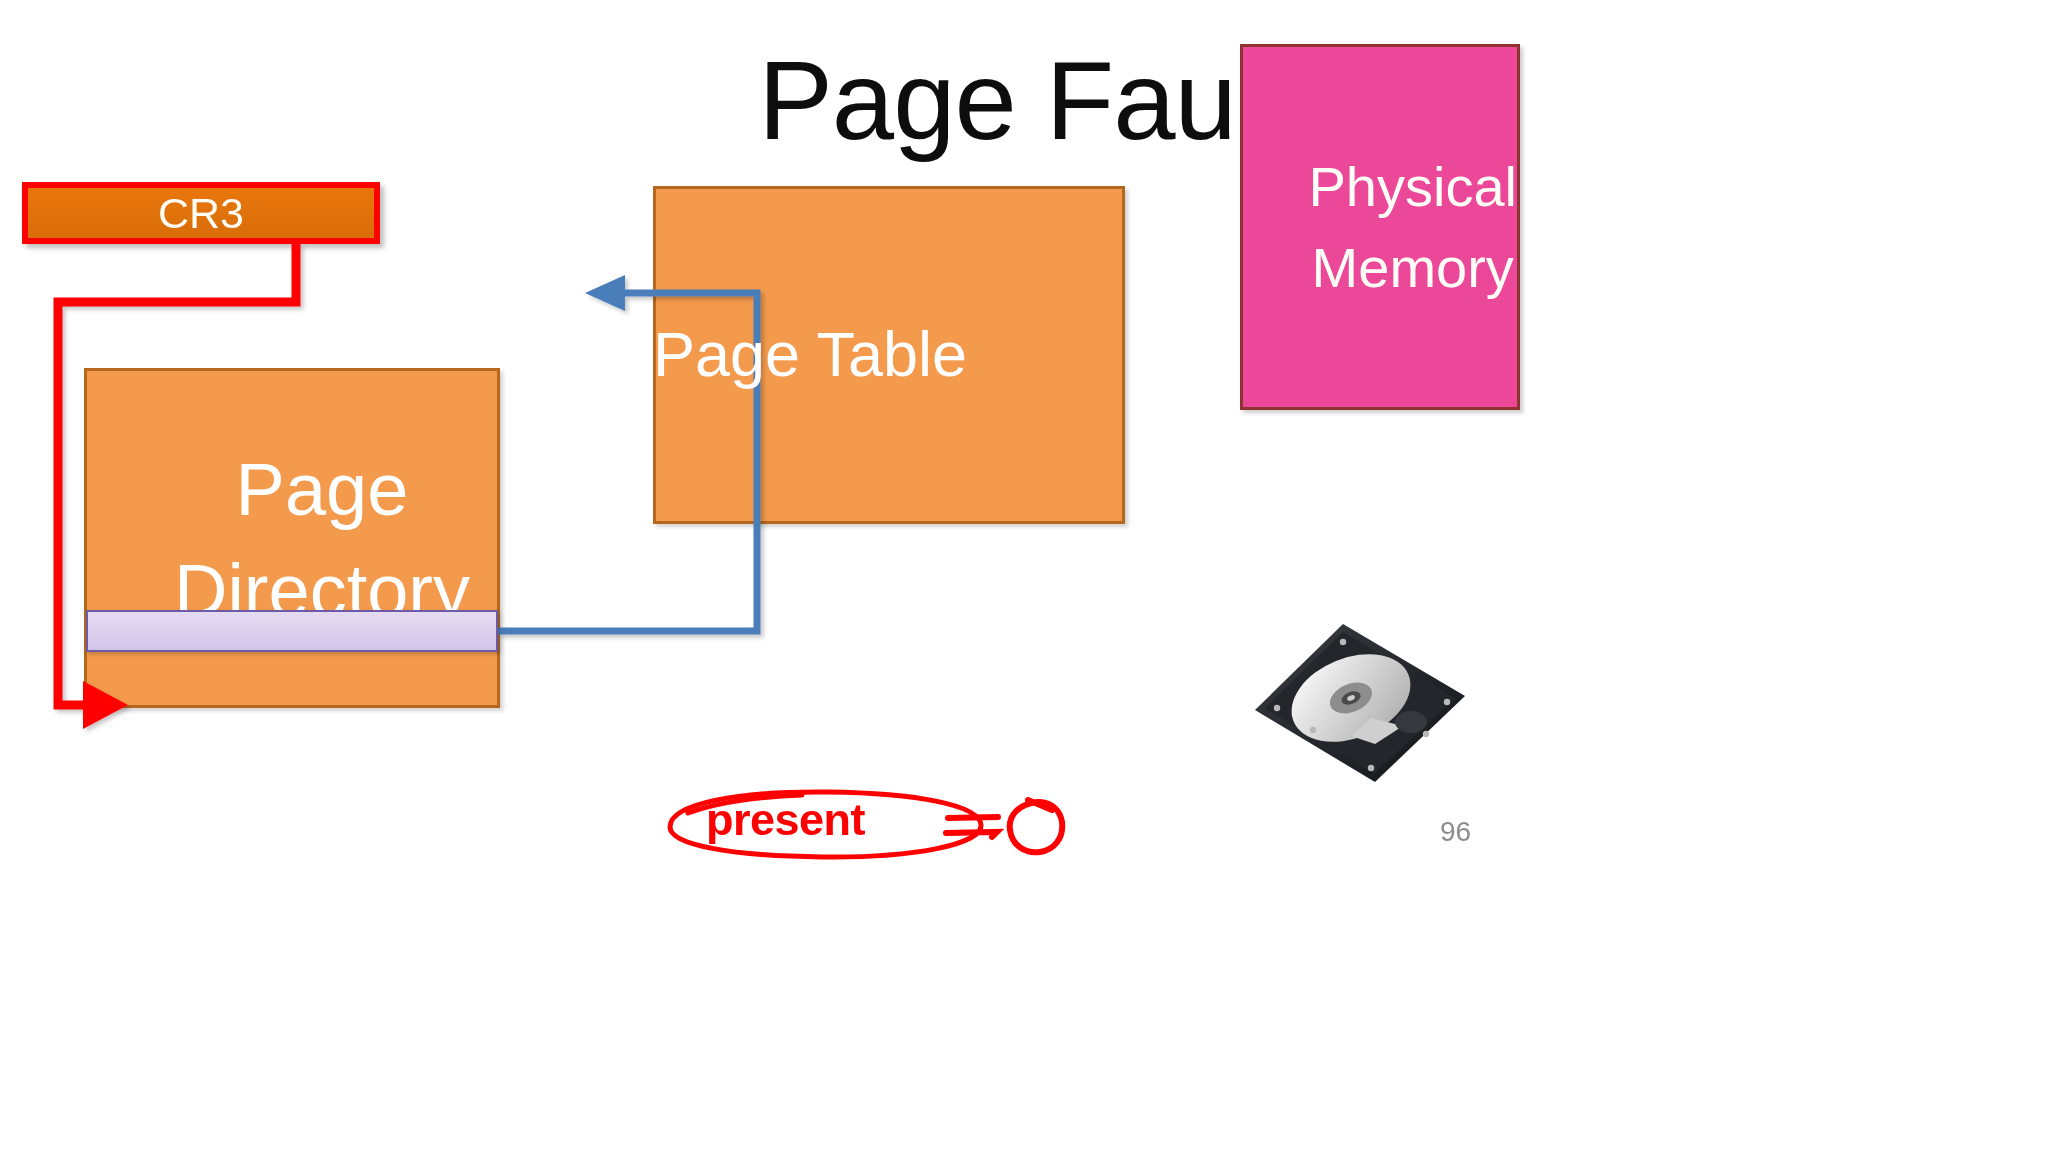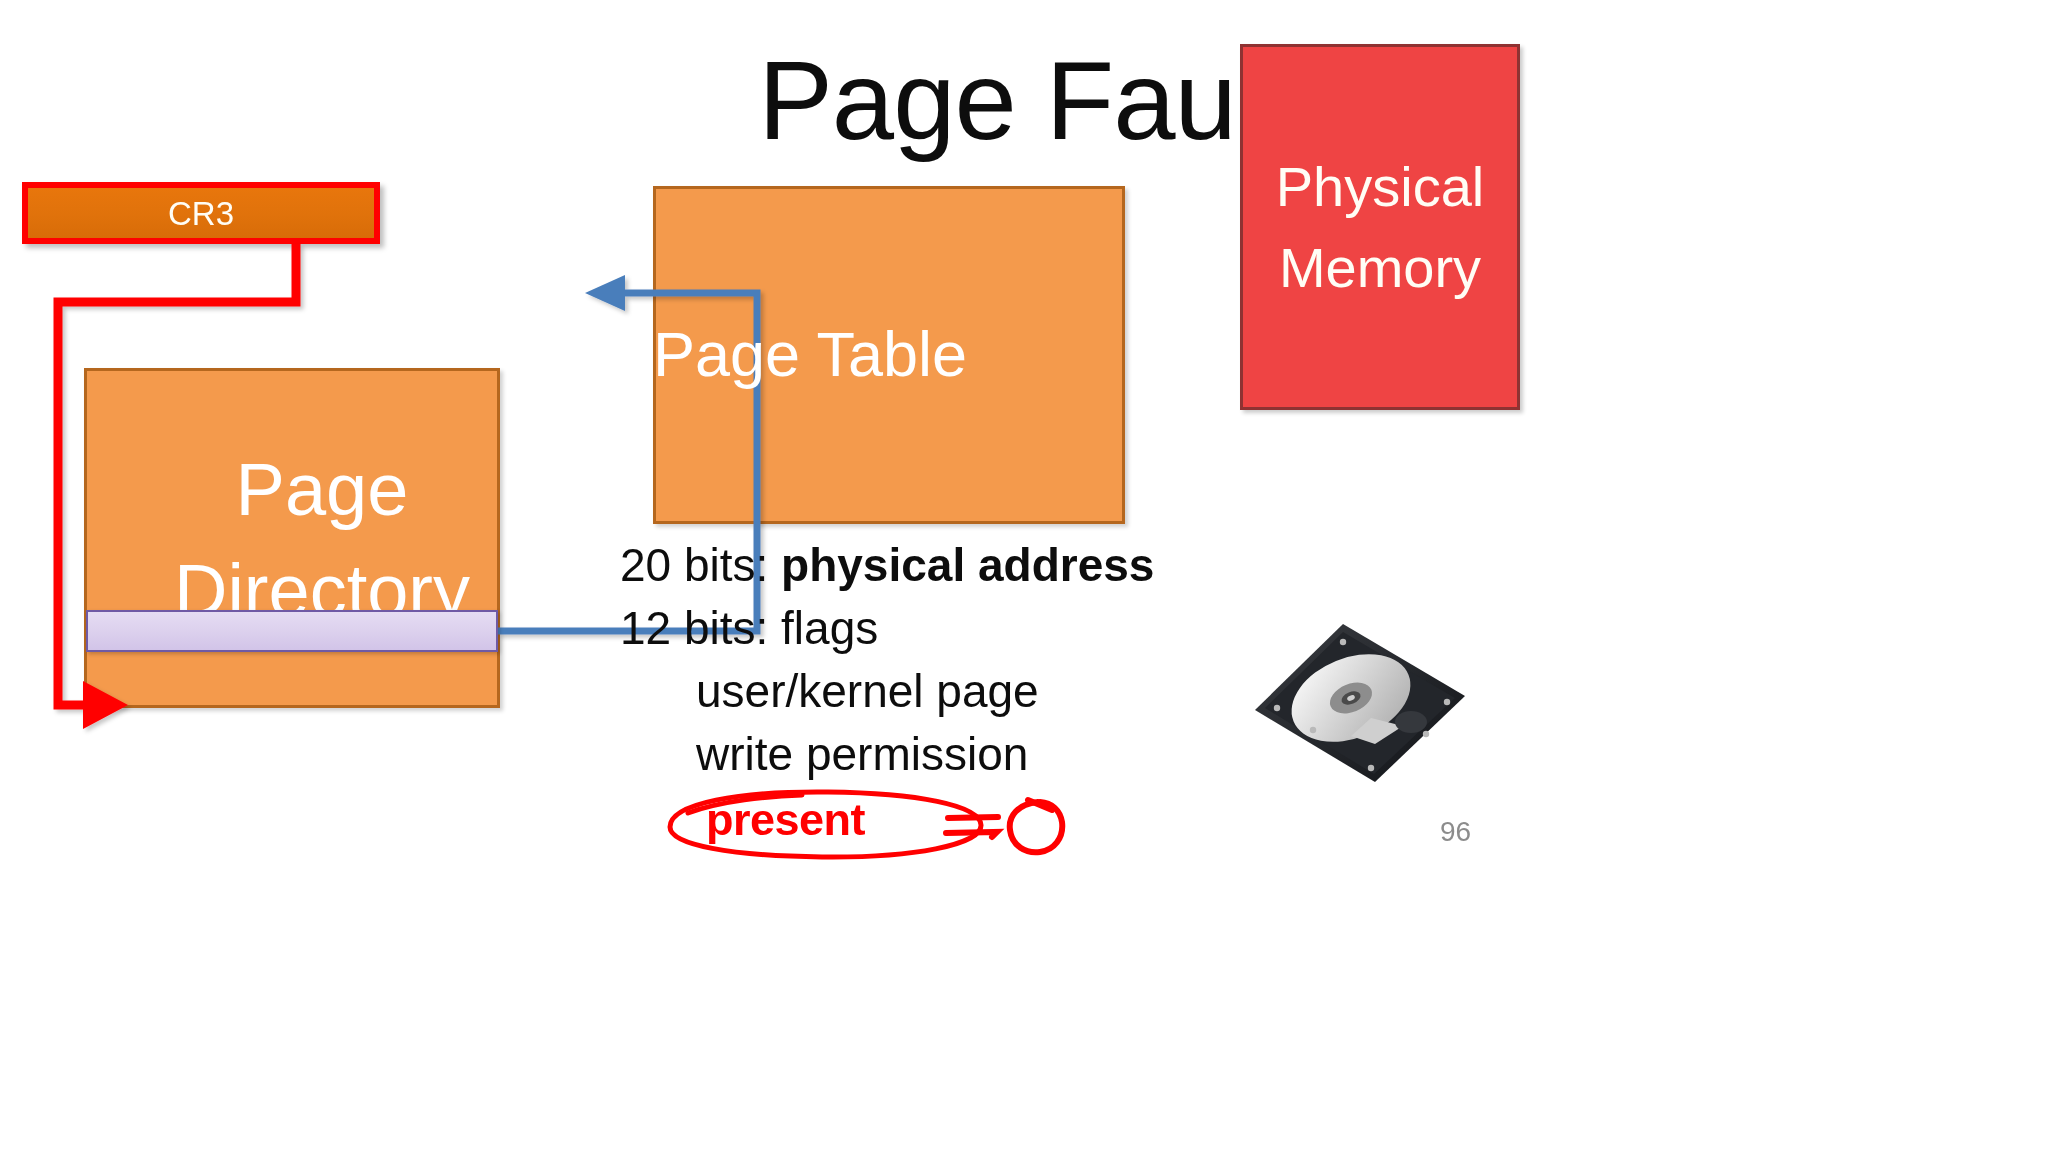--- a/index.html
+++ b/index.html
@@ -43,21 +43,21 @@
     background: linear-gradient(180deg, #e8760c 0%, #e0720b 55%, #d86c08 100%);
     border: 6px solid #ff0000;
     box-sizing: border-box;
     box-shadow: 4px 4px 5px rgba(0,0,0,0.25);
     display: flex;
     align-items: center;
     justify-content: center;
   }
   #cr3-label {
     color: #fffdf5;
-    font-size: 33px;
+    font-size: 43px;
     line-height: 1;
   }
 
   
   #pd-box {
     position: absolute;
     left: 84px;
     top: 368px;
     width: 416px;
     height: 340px;
@@ -135,27 +135,27 @@
     line-height: 1;
   }
 
   
   #pm-box {
     position: absolute;
     left: 1240px;
     top: 44px;
     width: 280px;
     height: 366px;
-    background: #ef4444;
+    background: #ec4899;
     border: 3px solid #8f3232;
     box-sizing: border-box;
     box-shadow: 3px 3px 4px rgba(0,0,0,0.2);
     display: flex;
     align-items: center;
-    justify-content: center;
+    justify-content: flex-end;
   }
   #pm-label {
     color: #fffdf5;
     font-size: 56px;
     line-height: 1.45;
     text-align: center;
   }
 
   
   #bits-block {
@@ -252,26 +252,20 @@
       <path d="M 296 244 L 296 302 L 58 302 L 58 705 L 95 705" fill="none" stroke="#FF0000" stroke-width="9" stroke-linejoin="miter" stroke-linecap="butt"></path>
       <path d="M 83 681 L 128 705 L 83 729 Z" fill="#FF0000"></path>
     </g>
 
     <g filter="url(#softshadow)">
       <path d="M 498 631 L 757 631 L 757 293 L 614 293" fill="none" stroke="#4A7EBB" stroke-width="7" stroke-linejoin="miter" stroke-linecap="butt"></path>
       <path d="M 585 293 L 625 275 L 625 311 Z" fill="#4A7EBB"></path>
     </g>
   </svg>
 
-  <div id="bits-block">
-    <div class="bits-line"><span>20 bits: </span><span class="bits-strong">physical address</span></div>
-    <div class="bits-line">12 bits: flags</div>
-    <div class="bits-line indent">user/kernel page</div>
-    <div class="bits-line indent">write permission</div>
-  </div>
 
   <div id="present-wrap">
     <svg id="present-ellipse" width="420" height="80" viewBox="0 0 420 80">
       <path d="M 20 42 C 20 18, 90 6, 178 7 C 266 8, 330 20, 331 40 C 332 60, 262 73, 172 72 C 82 71, 20 60, 20 42 Z" fill="none" stroke="#FF0000" stroke-width="5" stroke-linecap="round"></path>
       <path d="M 38 28 C 70 16, 118 11, 152 10" fill="none" stroke="#FF0000" stroke-width="5" stroke-linecap="round"></path>
     </svg>
     <span id="present-label">present</span>
   </div>
 
   <svg id="equals-zero" width="150" height="80" viewBox="0 0 150 80">

